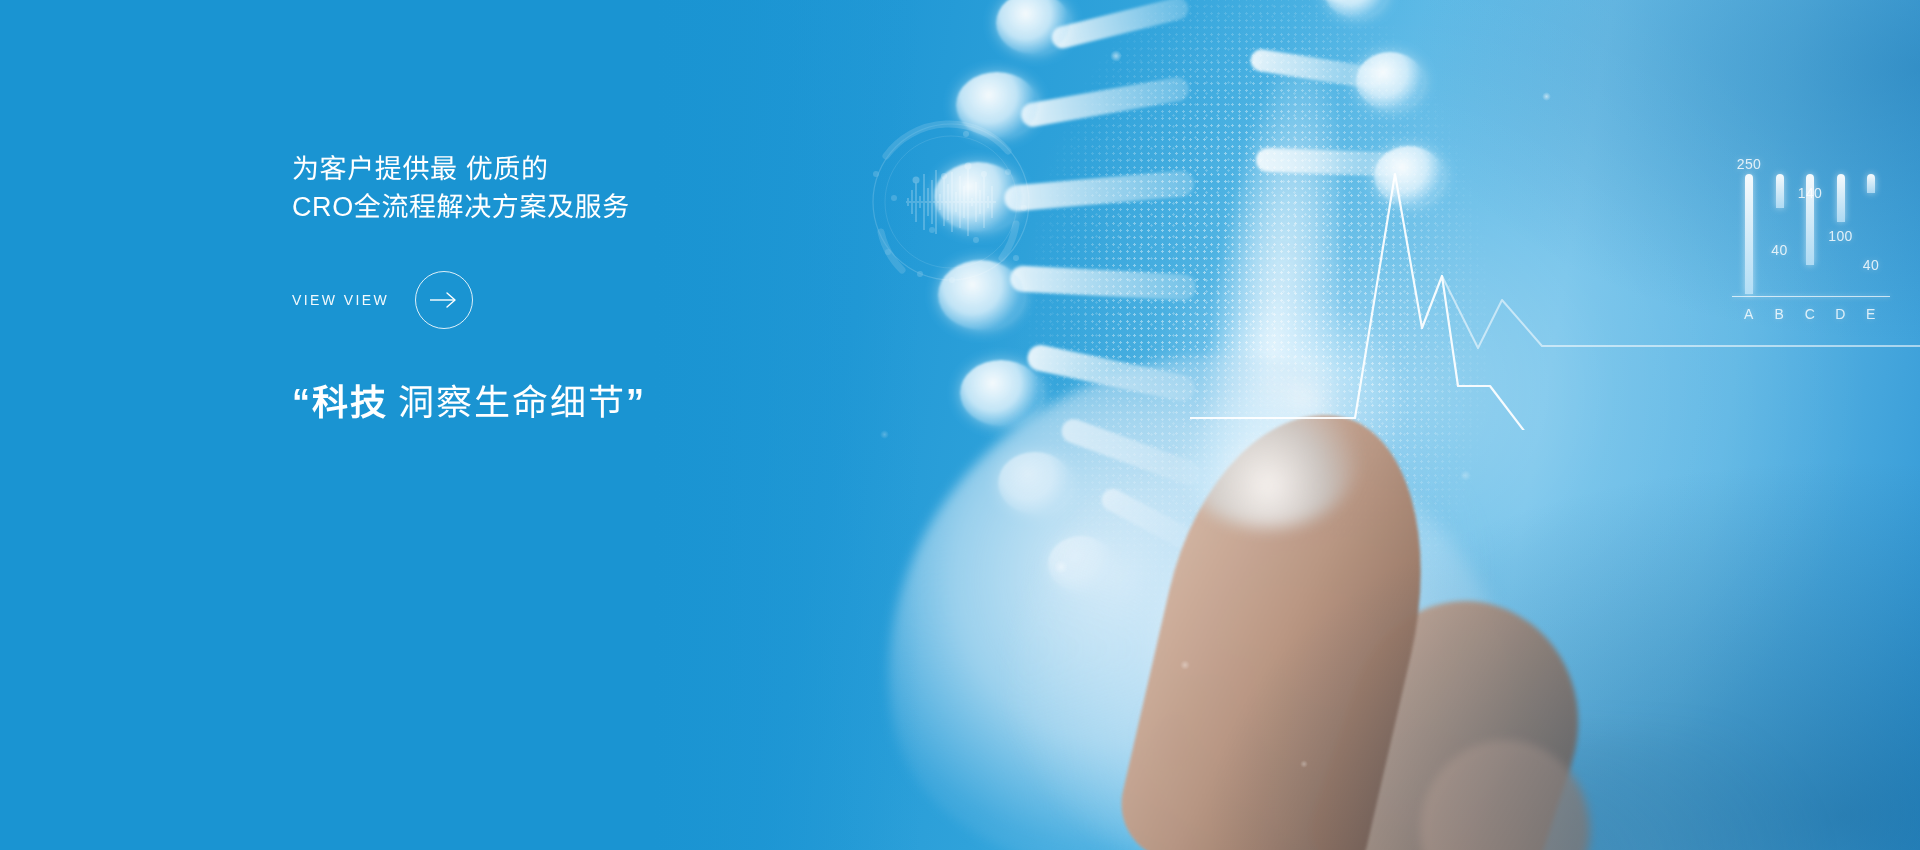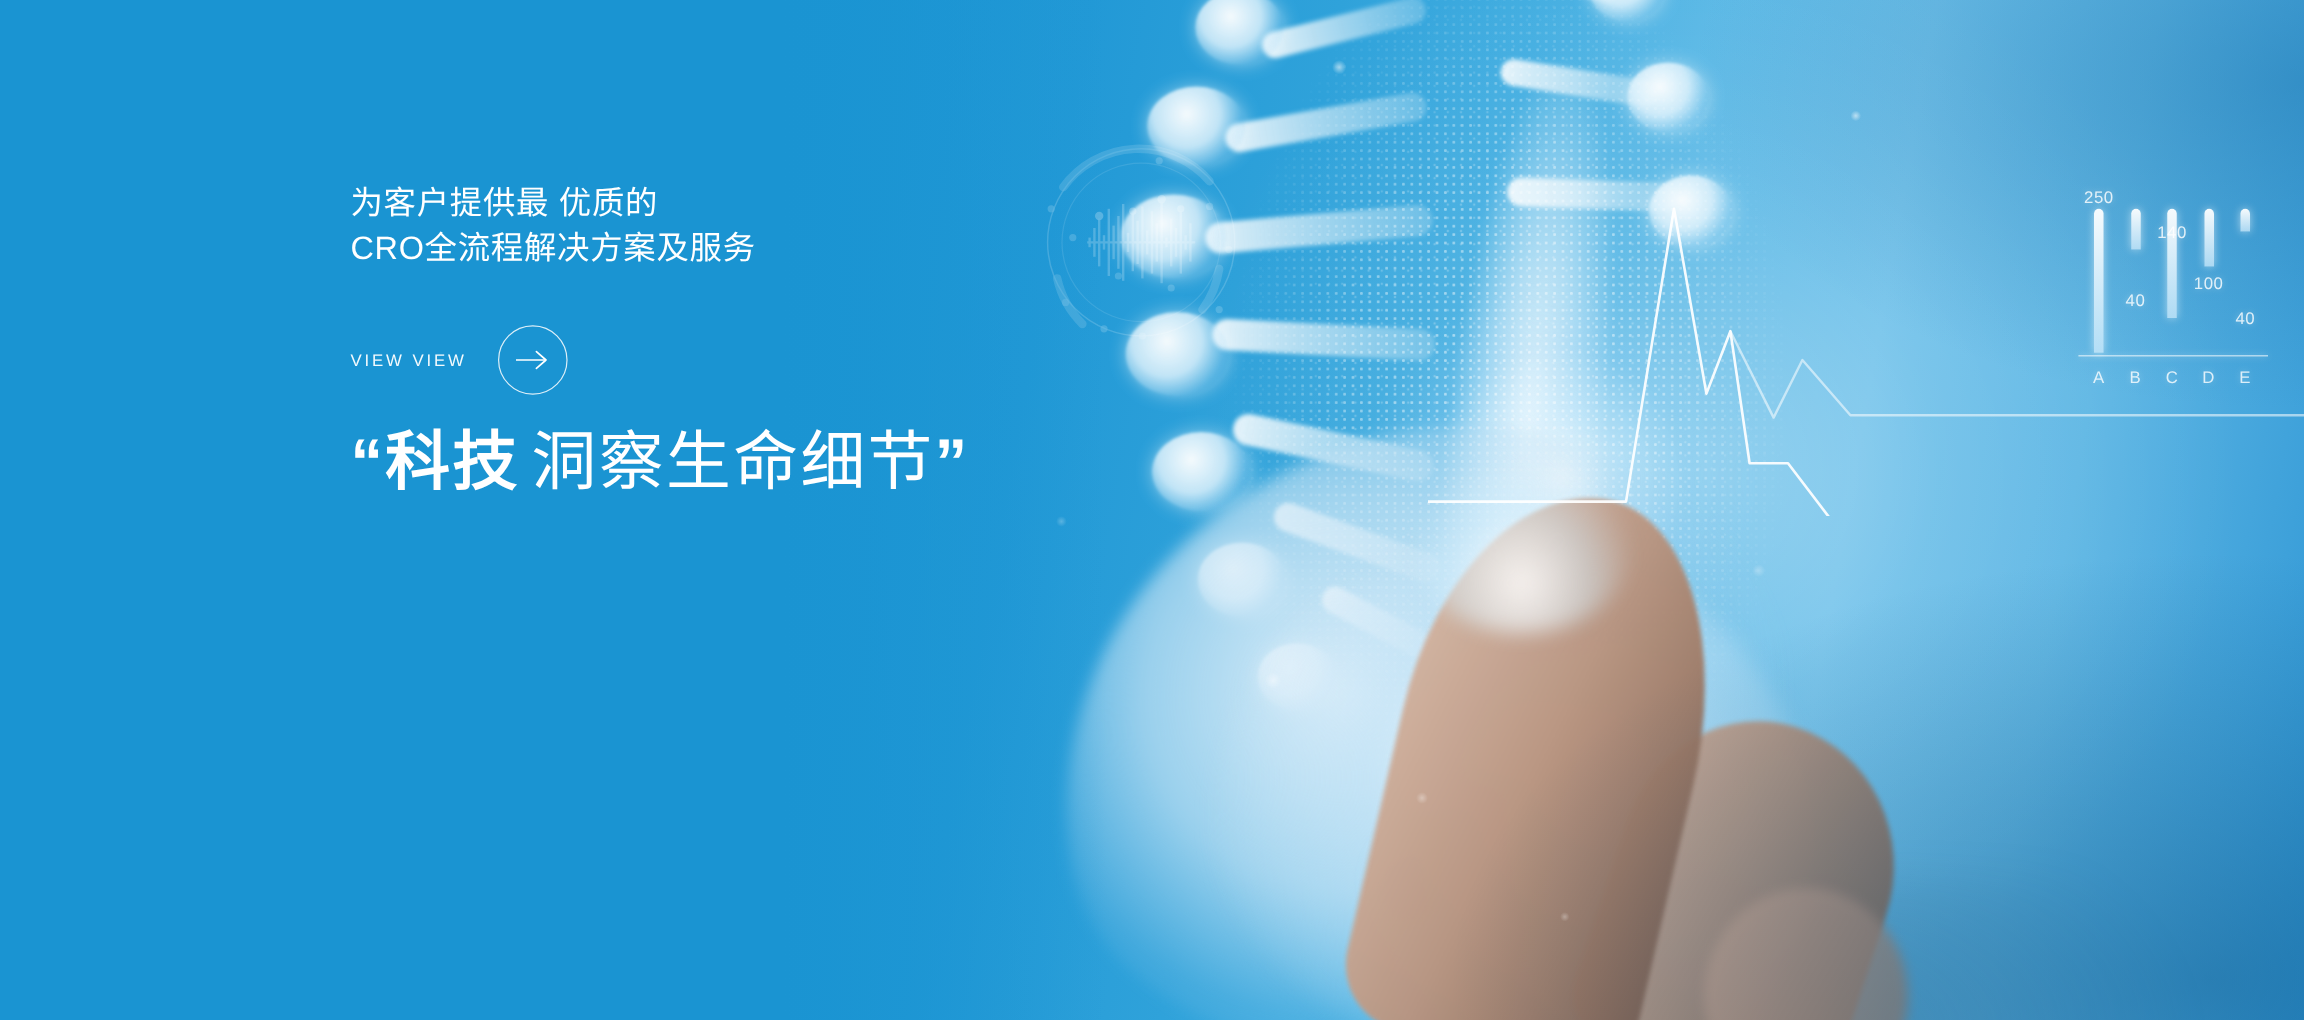--- a/index.html
+++ b/index.html
@@ -258,22 +258,22 @@
     font-family:"Liberation Sans","DejaVu Sans",sans-serif;
   }
   .view-more-circle{
     width:58px; height:58px;
     border:1px solid rgba(255,255,255,.85);
     border-radius:50%;
     display:flex; align-items:center; justify-content:center;
   }
 
   .quote{
-    margin-top:24px;
-    font-size:54px;
+    margin-top:52px;
+    font-size:36px;
     line-height:1.2;
     letter-spacing:2px;
     color:#fff;
     white-space:nowrap;
   }
   .quote .q-mark{ font-weight:700; }
   .quote .q-strong{ font-weight:700; }
   .quote .q-normal{ font-weight:400; padding-left:10px; }
 </style>
 </head>

